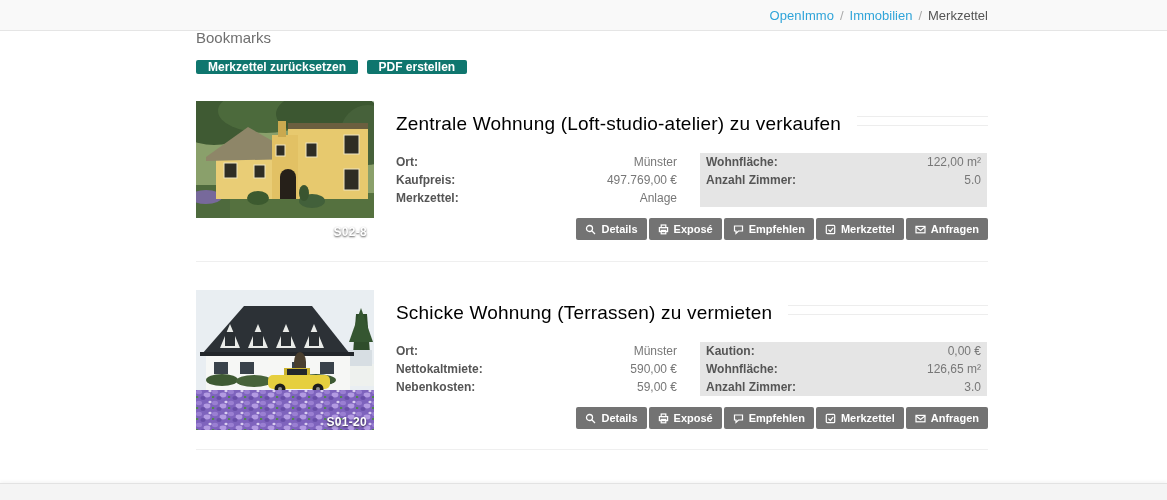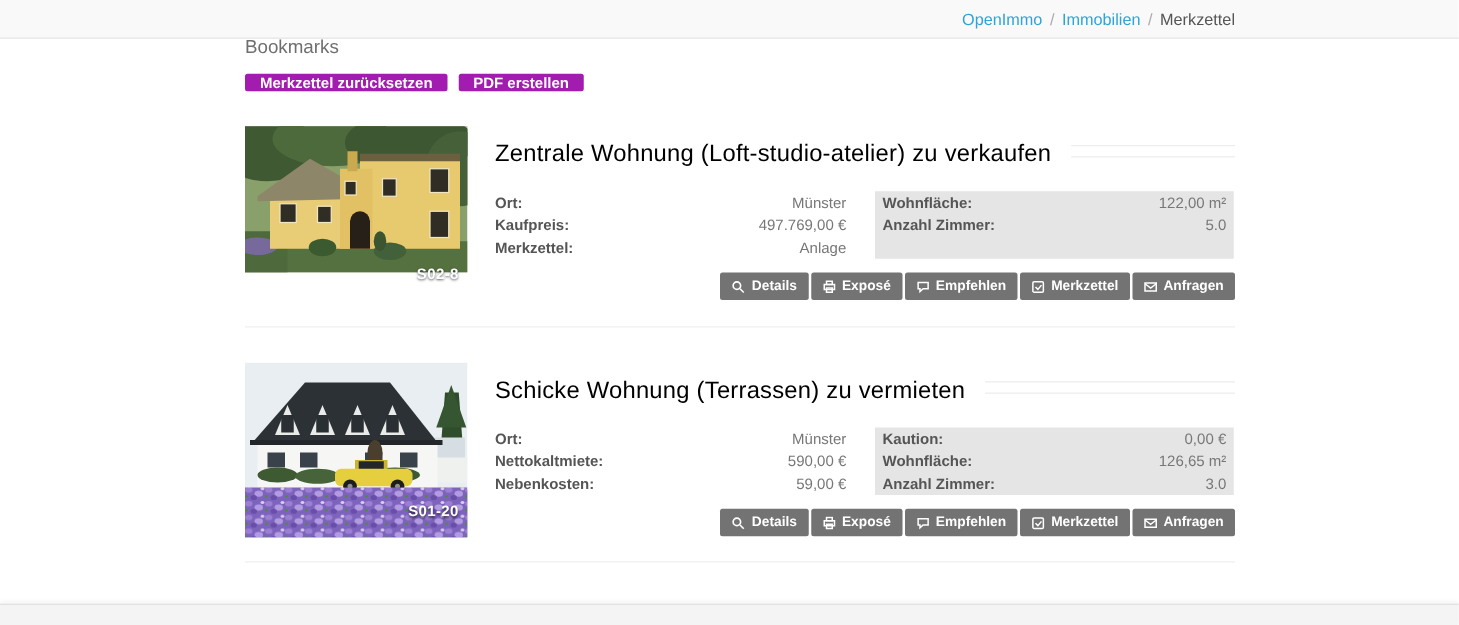--- a/index.html
+++ b/index.html
@@ -27,21 +27,21 @@
   .page-title { font-size: 15px; font-weight: 400; color: #6f6f6f; margin-top: 44px; }
   .breadcrumb { font-size: 13px; color: #9a9a9a; }
   .breadcrumb a { color: #2fa4d9; text-decoration: none; cursor: pointer; }
   .breadcrumb .sep { margin: 0 6px; color: #aaa; }
   .breadcrumb .current { color: #555; }
 
   
   .toolbar { margin-top: 26px; }
   .btn-primary {
     display: inline-block;
-    background: #a21caf;
+    background: #0f766e;
     color: #fff;
     border: none;
     font-family: "Liberation Sans", sans-serif;
     font-size: 12px;
     font-weight: 700;
     padding: 0 12px;
     margin-right: 4px;
     border-radius: 2px;
     cursor: pointer;
   }
@@ -49,21 +49,21 @@
   
   .listing { display: flex; margin-top: 26px; }
   .photo {
     position: relative;
     width: 178px;
     flex: 0 0 178px;
     cursor: pointer;
   }
   .photo svg { display: block; width: 178px; }
   .photo-label {
-    position: absolute; right: 7px; bottom: 14px;
+    position: absolute; right: 7px; bottom: 1px;
     color: #fff; font-size: 12px; font-weight: 700;
     text-shadow: 0 1px 2px rgba(0,0,0,.65);
     letter-spacing: .3px;
   }
   .listing-body { flex: 1; margin-left: 22px; padding-top: 12px; }
   .title-row { display: flex; align-items: flex-start; }
   .listing-title {
     font-size: 19px;
     font-weight: 400;
     color: #000000;

